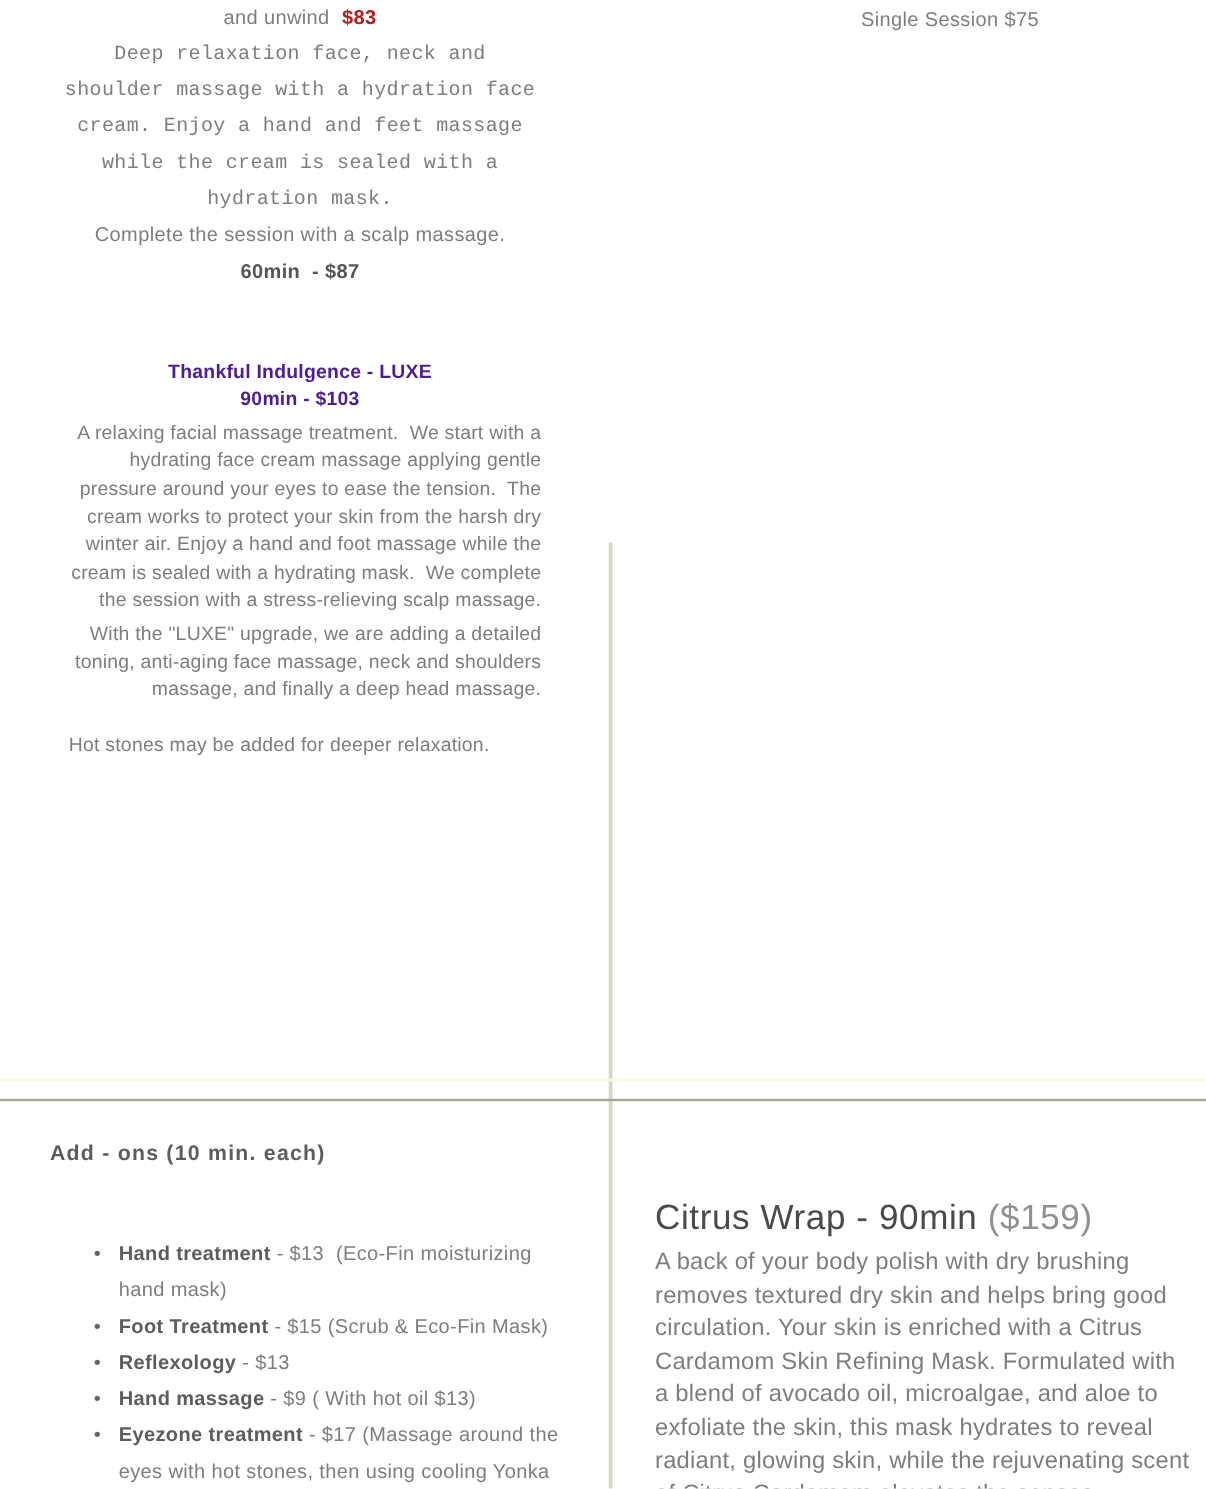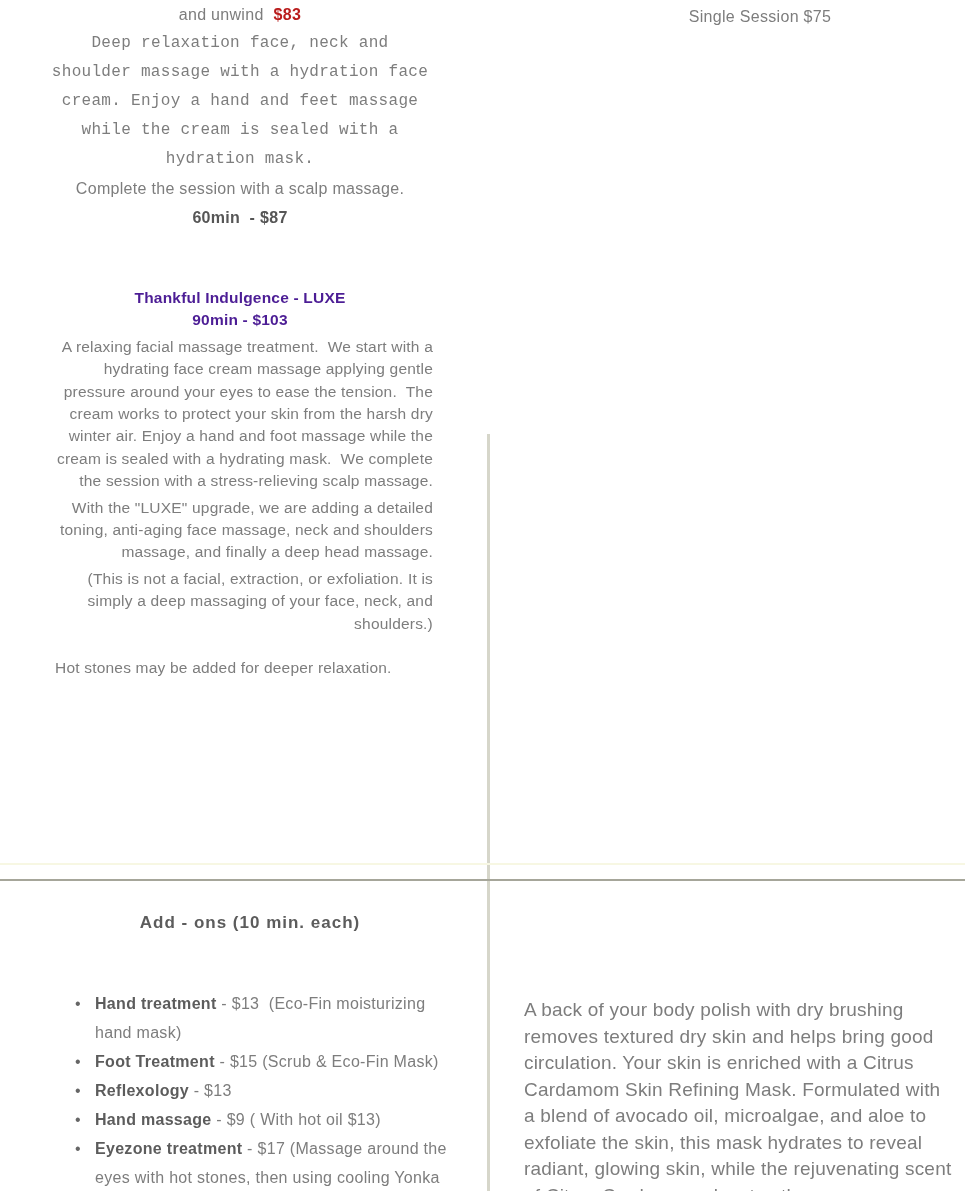--- a/index.html
+++ b/index.html
@@ -89,21 +89,20 @@
     left: 0; top: 879px;
     width: 965px; height: 2px;
     background: #a6a69a;
   }
 
   
   .addons-title {
     position: absolute;
     left: 40px; top: 913px;
     width: 420px;
-    text-align: center;
     font-size: 17px;
     font-weight: bold;
     color: #5c5c5c;
     letter-spacing: 1px;
     white-space: pre-wrap;
   }
   .addons-list {
     position: absolute;
     left: 95px; top: 989px;
     width: 352px;
@@ -165,34 +164,34 @@
     <div class="svc-desc">Deep relaxation face, neck and shoulder massage with a hydration face cream. Enjoy a hand and feet massage while the cream is sealed with a hydration mask.</div>
     <div class="svc-note">Complete the session with a scalp massage.</div>
     <div class="svc-price">60min  - $87</div>
   </div>
 
   <div class="luxe-block">
     <div class="luxe-title">Thankful Indulgence - LUXE</div>
     <div class="luxe-price">90min - $103</div>
     <div class="luxe-para">A relaxing facial massage treatment.  We start with a hydrating face cream massage applying gentle pressure around your eyes to ease the tension.  The cream works to protect your skin from the harsh dry winter air. Enjoy a hand and foot massage while the cream is sealed with a hydrating mask.  We complete the session with a stress-relieving scalp massage.</div>
     <div class="luxe-para">With the "LUXE" upgrade, we are adding a detailed toning, anti-aging face massage, neck and shoulders massage, and finally a deep head massage.</div>
-    <div class="luxe-para">(This is not a facial, extraction, or exfoliation. It is simply a deep massaging of your face, neck, and shoulders.)</div>
     <div class="luxe-footnote">Hot stones may be added for deeper relaxation.</div>
   </div>
 
   <div class="top-right">Single Session $75</div>
 
   <div class="v-divider"></div>
   <div class="h-cream-line"></div>
   <div class="h-gray-line"></div>
 
   <div class="addons-title">Add - ons (10 min. each)</div>
   <ul class="addons-list">
     <li><span class="bullet">•</span><span class="item-name">Hand treatment</span><span class="item-rest"> - $13  (Eco-Fin moisturizing hand mask)</span></li>
     <li><span class="bullet">•</span><span class="item-name">Foot Treatment</span><span class="item-rest"> - $15 (Scrub &amp; Eco-Fin Mask)</span></li>
     <li><span class="bullet">•</span><span class="item-name">Reflexology</span><span class="item-rest"> - $13</span></li>
     <li><span class="bullet">•</span><span class="item-name">Hand massage</span><span class="item-rest"> - $9 ( With hot oil $13)</span></li>
     <li><span class="bullet">•</span><span class="item-name">Eyezone treatment</span><span class="item-rest"> - $17 (Massage around the eyes with hot stones, then using cooling Yonka</span></li>
   </ul>
 
+  <div class="citrus-title"><span>Citrus Wrap - 90min</span><span class="price"> ($159)</span></div>
   <div class="citrus-desc">A back of your body polish with dry brushing removes textured dry skin and helps bring good circulation. Your skin is enriched with a Citrus Cardamom Skin Refining Mask. Formulated with a blend of avocado oil, microalgae, and aloe to exfoliate the skin, this mask hydrates to reveal radiant, glowing skin, while the rejuvenating scent of Citrus Cardamom elevates the senses.</div>
 
 </div>
 
 </body></html>

